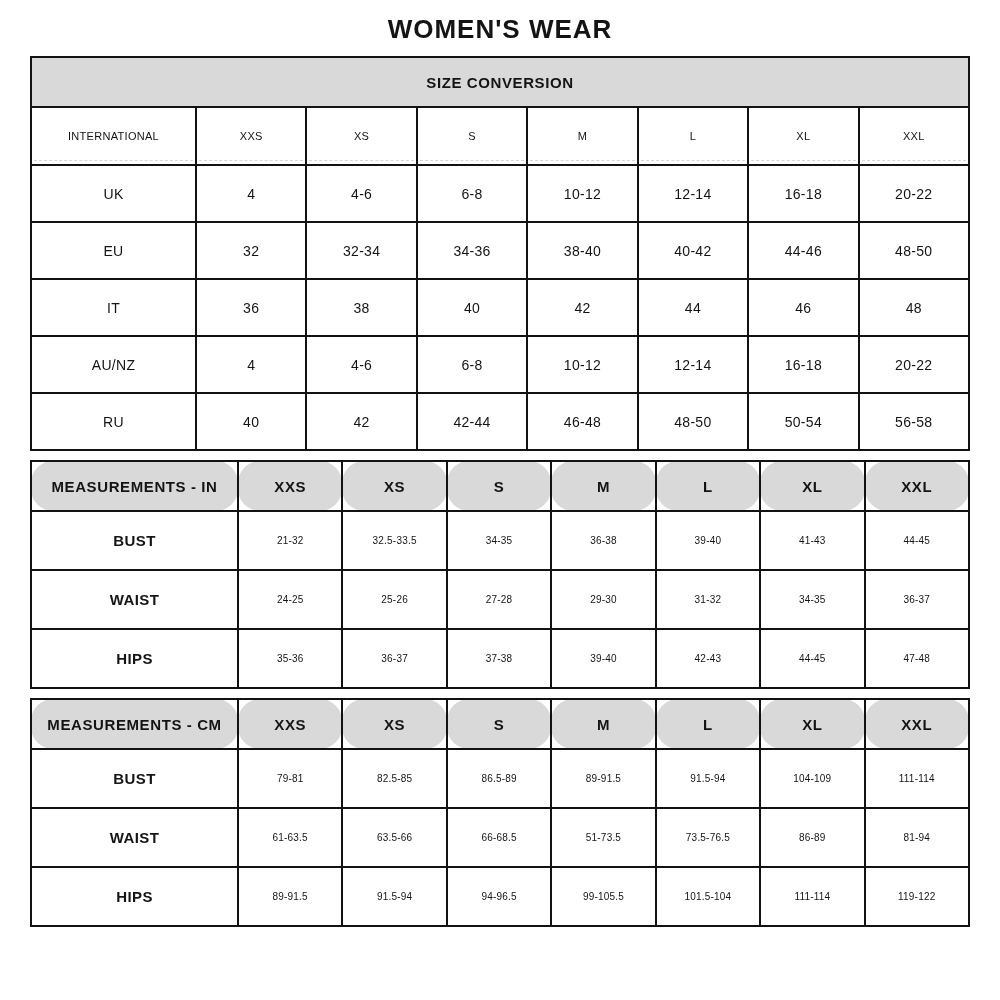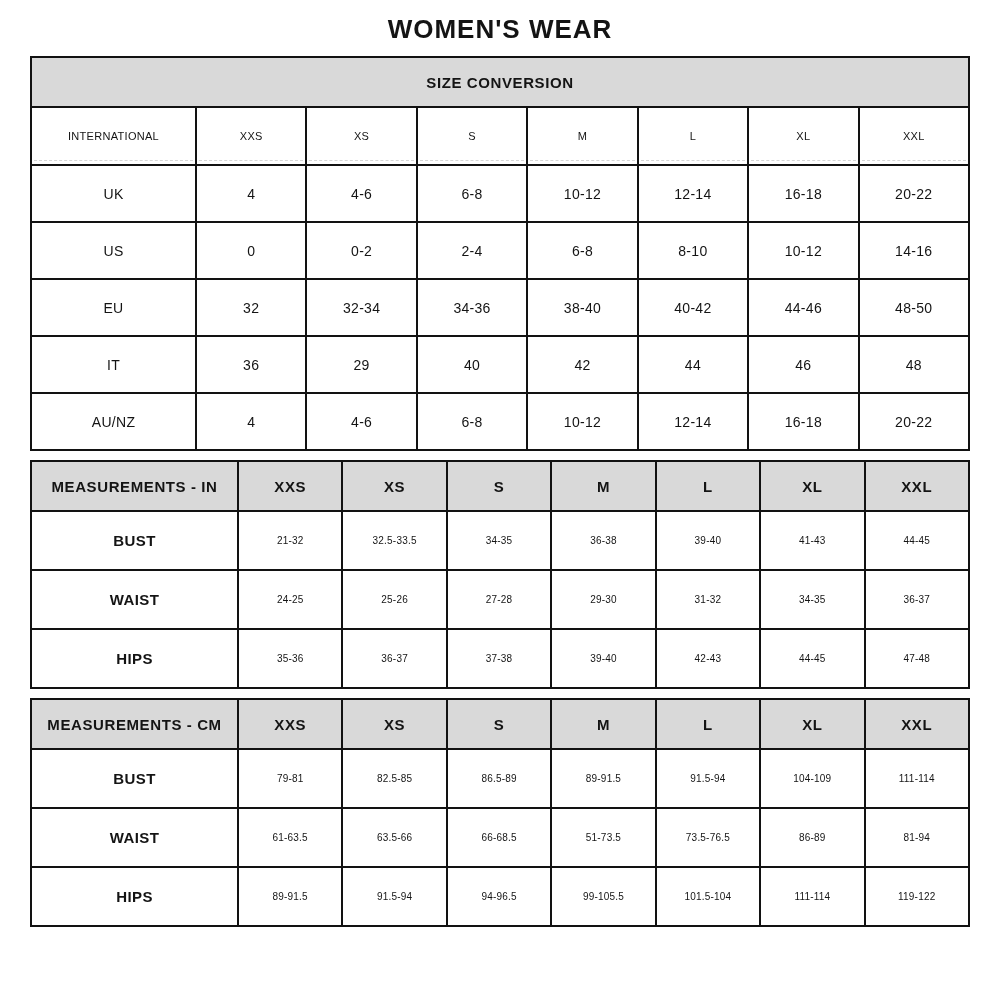--- a/index.html
+++ b/index.html
@@ -59,20 +59,21 @@
   }
   .conv tbody td{height:55px;font-size:14px;letter-spacing:0.3px;}
   
   .meas col.m-label{width:207px;}
   .meas thead td{
     background:var(--header-bg,#d9d9d9);
     font-weight:700;
     font-size:15px;
     letter-spacing:0.6px;
     height:48px;
+    border-radius:22px;
   }
   .meas tbody td{height:57px;font-size:10px;letter-spacing:0.2px;}
   .meas tbody td.row-label{font-size:15px;letter-spacing:0.4px;font-weight:bold;}
 </style>
 </head>
 <body>
 
 <div class="page-title">WOMEN'S WEAR</div>
 
 <table class="conv">
@@ -106,58 +107,58 @@
         <td class="row-label">UK</td>
         <td>4</td>
         <td>4-6</td>
         <td>6-8</td>
         <td>10-12</td>
         <td>12-14</td>
         <td>16-18</td>
         <td>20-22</td>
       </tr>
       <tr>
-        <td class="row-label">US</td>
-        <td>0</td>
-        <td>0-2</td>
-        <td>2-4</td>
-        <td>6-8</td>
-        <td>8-10</td>
-        <td>10-12</td>
-        <td>14-16</td>
-      </tr>
-      <tr>
         <td class="row-label">EU</td>
         <td>32</td>
         <td>32-34</td>
         <td>34-36</td>
         <td>38-40</td>
         <td>40-42</td>
         <td>44-46</td>
         <td>48-50</td>
       </tr>
       <tr>
         <td class="row-label">IT</td>
         <td>36</td>
-        <td>29</td>
+        <td>38</td>
         <td>40</td>
         <td>42</td>
         <td>44</td>
         <td>46</td>
         <td>48</td>
       </tr>
       <tr>
         <td class="row-label">AU/NZ</td>
         <td>4</td>
         <td>4-6</td>
         <td>6-8</td>
         <td>10-12</td>
         <td>12-14</td>
         <td>16-18</td>
         <td>20-22</td>
+      </tr>
+      <tr>
+        <td class="row-label">RU</td>
+        <td>40</td>
+        <td>42</td>
+        <td>42-44</td>
+        <td>46-48</td>
+        <td>48-50</td>
+        <td>50-54</td>
+        <td>56-58</td>
       </tr>
     </tbody>
 </table>
 
 <table class="meas">
   <colgroup>
     <col class="m-label">
       <col>
       <col>
       <col>

